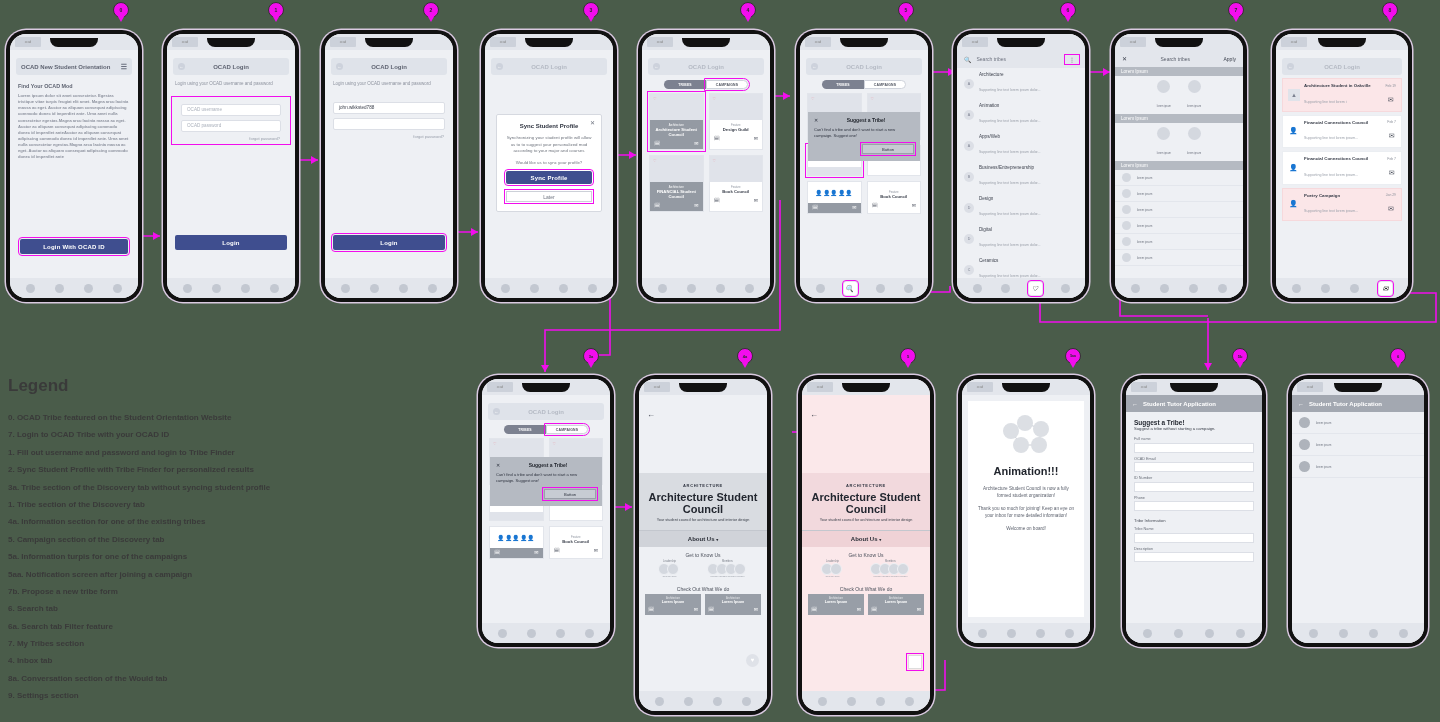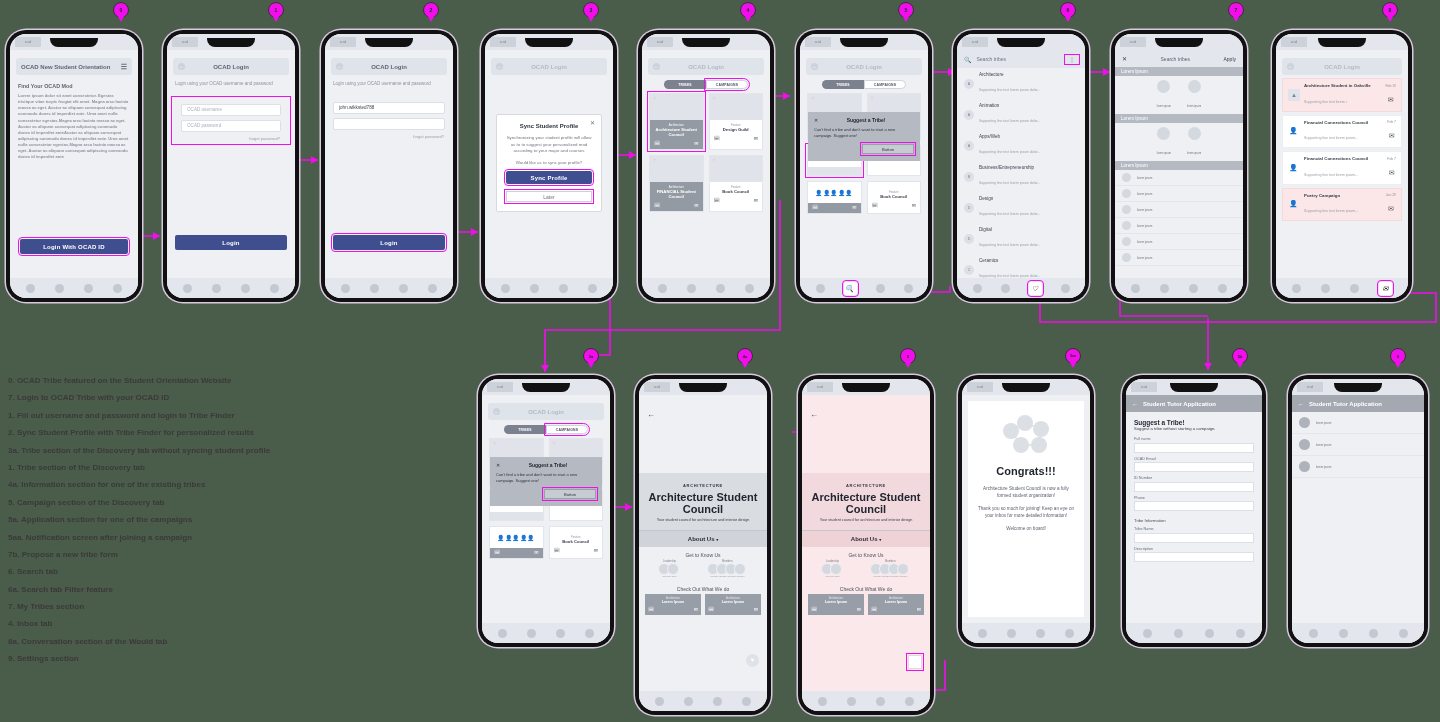--- a/index.html
+++ b/index.html
@@ -974,21 +974,21 @@
             <line x1="34" y1="8" x2="50" y2="14" stroke="#c9ccd3" stroke-width="1"></line>
             <line x1="50" y1="14" x2="48" y2="30" stroke="#c9ccd3" stroke-width="1"></line>
             <line x1="48" y1="30" x2="30" y2="30" stroke="#c9ccd3" stroke-width="1"></line>
             <line x1="30" y1="30" x2="20" y2="16" stroke="#c9ccd3" stroke-width="1"></line>
             <circle cx="20" cy="16" r="8" fill="#dcdfe4"></circle>
               <circle cx="34" cy="8" r="8" fill="#dcdfe4"></circle>
             <circle cx="50" cy="14" r="8" fill="#dcdfe4"></circle>
               <circle cx="48" cy="30" r="8" fill="#dcdfe4"></circle>
             <circle cx="30" cy="30" r="8" fill="#dcdfe4"></circle>
           </svg>
-          <h2>Congrats!!!</h2>
+          <h2>Animation!!!</h2>
           <p>Architecture Student Council is now a fully formed student organization!</p>
           <p>Thank you so much for joining! Keep an eye on your inbox for more detailed information!</p>
           <p>Welcome on board!</p>
         </div>
       </div>
       <div class="navdots">
           <i></i>
           <i></i>
           <i></i>
           <i></i>
@@ -1063,30 +1063,31 @@
       <div class="navdots">
           <i></i>
           <i></i>
           <i></i>
           <i></i>
         </div>
     </div>
   </div>
 
   <div class="legend">
+    <h2>Legend</h2>
     <ul>
       <li>0. OCAD Tribe featured on the Student Orientation Website</li>
       <li>7. Login to OCAD Tribe with your OCAD ID</li>
       <li>1. Fill out username and password and login to Tribe Finder</li>
       <li>2. Sync Student Profile with Tribe Finder for personalized results</li>
       <li>3a. Tribe section of the Discovery tab without syncing student profile</li>
       <li>1. Tribe section of the Discovery tab</li>
       <li>4a. Information section for one of the existing tribes</li>
       <li>5. Campaign section of the Discovery tab</li>
-      <li>5a. Application section for one of the campaigns</li>
+      <li>5a. Information turpis for one of the campaigns</li>
       <li>5aa. Notification screen after joining a campaign</li>
       <li>7b. Propose a new tribe form</li>
       <li>6. Search tab</li>
       <li>6a. Search tab Filter feature</li>
       <li>7. My Tribes section</li>
       <li>4. Inbox tab</li>
       <li>8a. Conversation section of the Would tab</li>
       <li>9. Settings section</li>
     </ul>
   </div>

